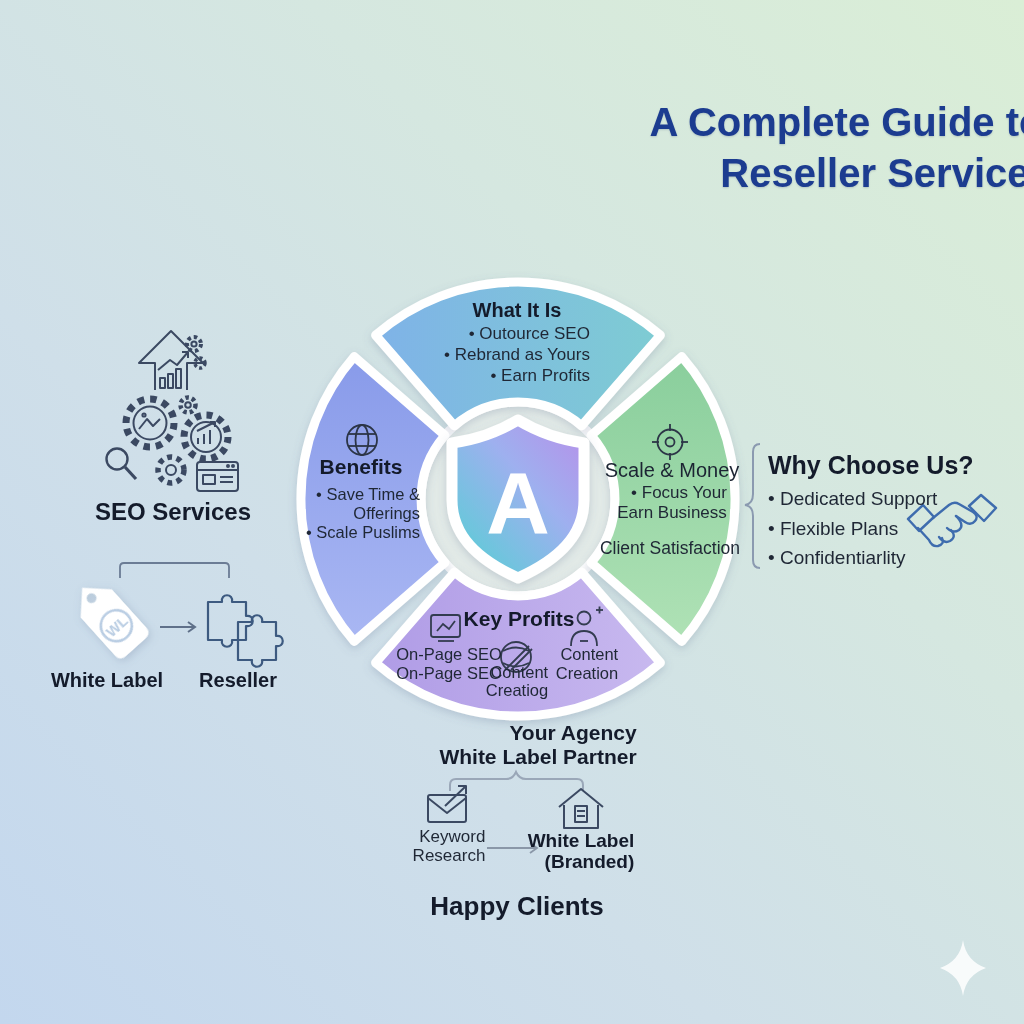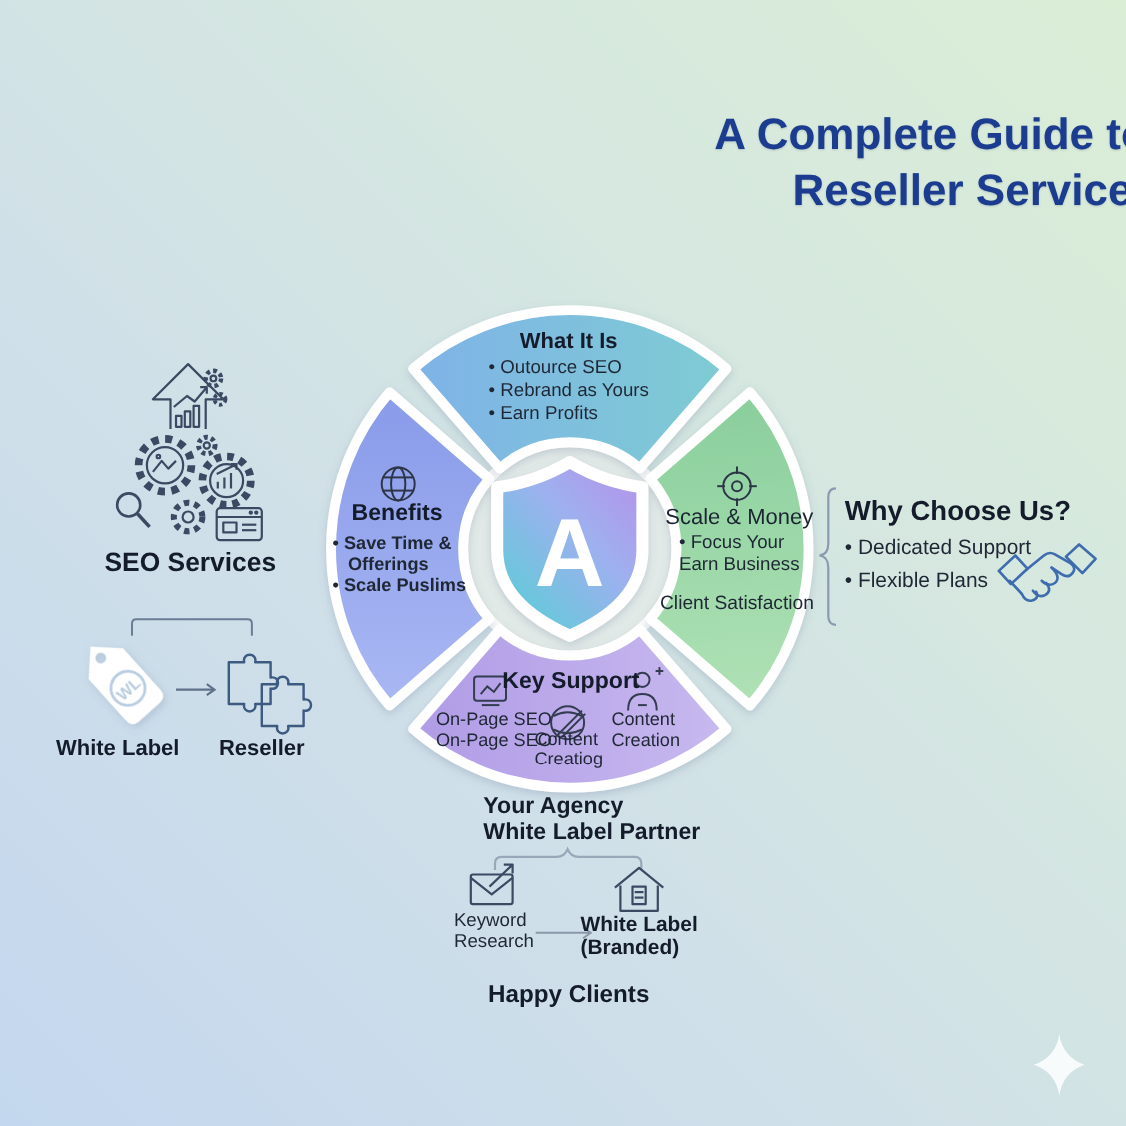--- a/index.html
+++ b/index.html
@@ -2,31 +2,31 @@
 <html><head>
 <meta charset="utf-8">
 <style>
   html,body{margin:0;padding:0;}
   #stage{
     position:relative;width:1024px;height:1024px;overflow:hidden;
     background:linear-gradient(45deg,#c3d7ee 0%,#cfdfe9 35%,#d5e7e0 65%,#daeed6 100%);
     font-family:"Liberation Sans",sans-serif;
   }
   .t{position:absolute;color:#1f2735;white-space:nowrap;}
-  .c{transform:translateX(-50%);text-align:left;}
+  .c{transform:translateX(-50%);text-align:right;}
   .bold{font-weight:bold;}
   .title{
     font-size:40px;line-height:51px;font-weight:bold;color:#1c3c90;
     text-align:center;width:1000px;left:512px;top:97px;
     text-shadow:0 1px 2px rgba(20,40,90,0.18);
   }
   .h20{font-size:20px;font-weight:bold;color:#141b2b;}
   .h21{font-size:21px;font-weight:bold;color:#141b2b;}
   .b17{font-size:17px;line-height:21px;}
-  .b16{font-size:16.5px;line-height:19px;font-weight:bold;}
+  .b16{font-size:16.5px;line-height:19px;}
   .svgabs{position:absolute;left:0;top:0;}
 </style>
 </head>
 <body>
 
 <div id="stage">
 
   <svg class="svgabs" width="1024" height="1024" viewBox="0 0 1024 1024">
     <defs>
       <linearGradient id="gTop" x1="370" y1="360" x2="670" y2="360" gradientUnits="userSpaceOnUse">
@@ -220,21 +220,21 @@
     <div>• Scale Puslims</div>
   </div>
 
   <div class="t c" style="left:672px;top:459px;font-size:20px;color:#1c2433;">Scale &amp; Money</div>
   <div class="t c" style="left:672px;top:483px;font-size:17px;line-height:19.5px;">
     <div>• Focus Your</div>
     <div>Earn Business</div>
   </div>
   <div class="t c" style="left:670px;top:538px;font-size:17.5px;">Client Satisfaction</div>
 
-  <div class="t c h21" style="left:519px;top:607px;">Key Support</div>
+  <div class="t c h21" style="left:519px;top:607px;">Key Profits</div>
   <div class="t c" style="left:449px;top:645px;font-size:16.5px;line-height:18.5px;">
     <div>On-Page SEO</div>
     <div>On-Page SEO</div>
   </div>
   <div class="t c" style="left:517px;top:663px;font-size:16.5px;line-height:18px;">
     <div>Content</div>
     <div>Creatiog</div>
   </div>
   <div class="t c" style="left:587px;top:645px;font-size:16.5px;line-height:18.5px;">
     <div>Content</div>
@@ -242,29 +242,30 @@
   </div>
 
   <div class="t c bold" style="left:173px;top:498px;font-size:24px;color:#141b2b;">SEO Services</div>
   <div class="t c bold" style="left:107px;top:669px;font-size:20px;color:#141b2b;">White Label</div>
   <div class="t c bold" style="left:238px;top:669px;font-size:20px;color:#141b2b;">Reseller</div>
 
   <div class="t bold" style="left:768px;top:451px;font-size:25px;color:#141b2b;">Why Choose Us?</div>
   <div class="t" style="left:768px;top:484px;font-size:19px;line-height:29.5px;">
     <div>• Dedicated Support</div>
     <div>• Flexible Plans</div>
+    <div>• Confidentiarlity</div>
   </div>
 
   <div class="t c bold" style="left:516px;top:721px;font-size:21px;line-height:23.5px;color:#141b2b;margin-left:22px;">
     <div>Your Agency</div>
     <div>White Label Partner</div>
   </div>
   <div class="t c" style="left:449px;top:828px;font-size:17px;line-height:18.5px;">
     <div>Keyword</div>
     <div>Research</div>
   </div>
   <div class="t c bold" style="left:581px;top:831px;font-size:19px;line-height:20.5px;color:#141b2b;">
     <div>White Label</div>
     <div>(Branded)</div>
   </div>
-  <div class="t c bold" style="left:517px;top:891px;font-size:22px;color:#141b2b;">Happy Clients</div>
+  <div class="t c bold" style="left:517px;top:891px;font-size:26px;color:#141b2b;">Happy Clients</div>
 
 </div>
 
 </body></html>

